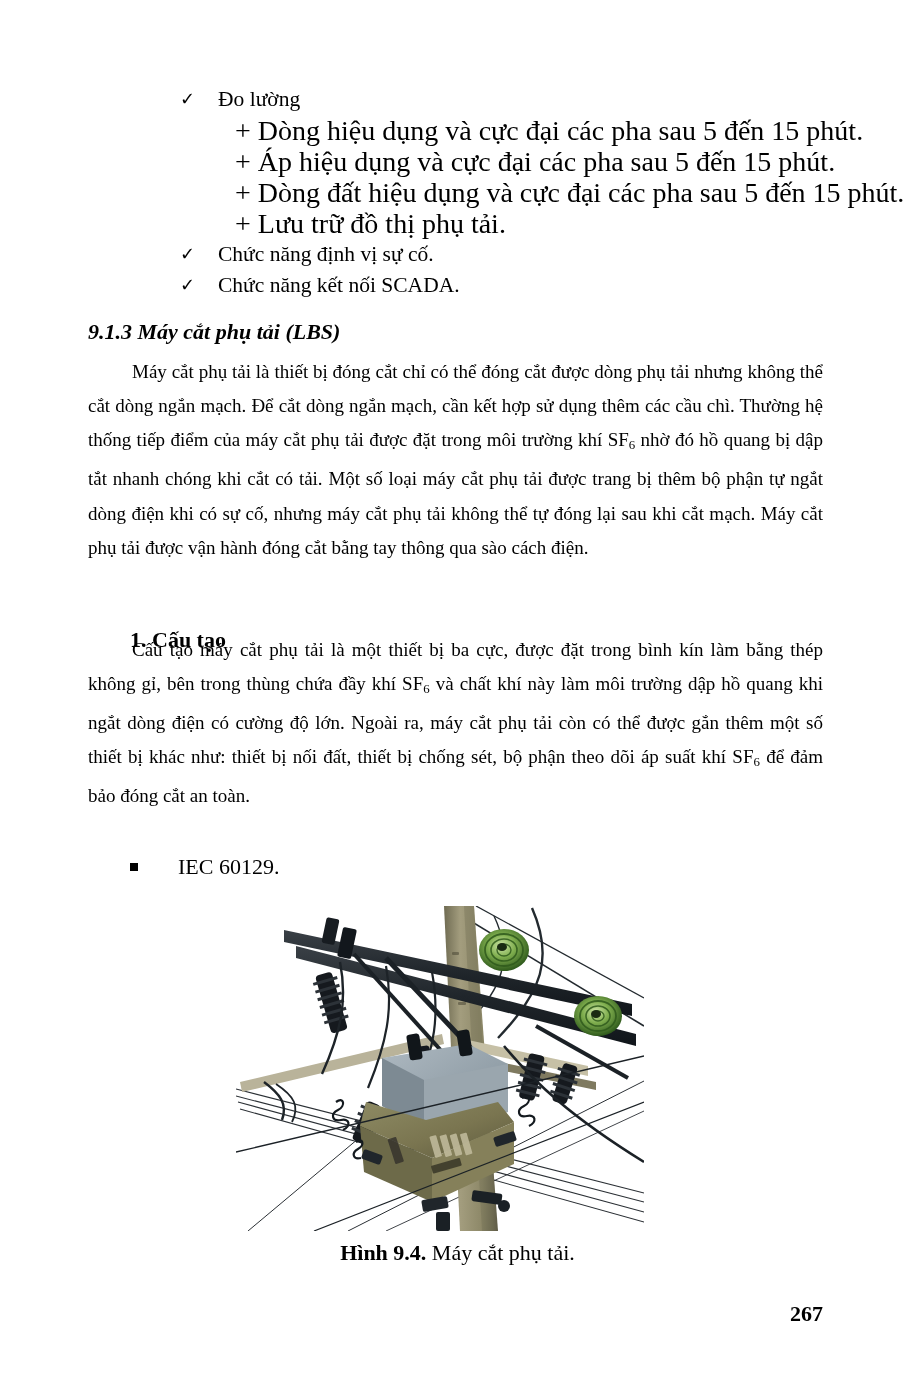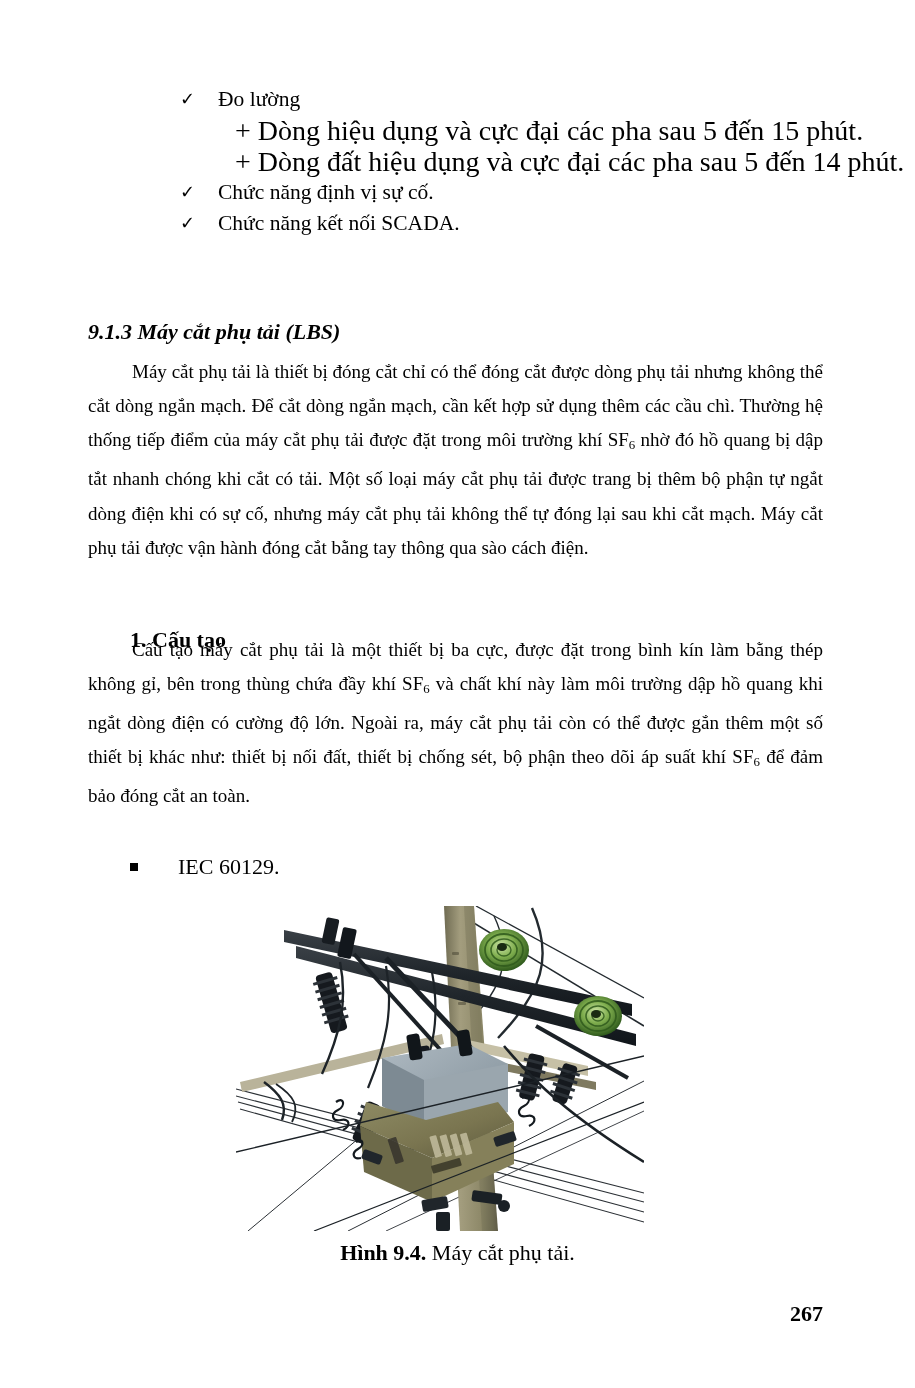--- a/index.html
+++ b/index.html
@@ -161,21 +161,27 @@
 
     <div class="check-item">
       <span class="check-mark">✓</span>
       <span class="check-text">Đo lường</span>
     </div>
 
     <div class="plus-item">
       <span class="plus-sign">+</span><span>Dòng hiệu dụng và cực đại các pha sau 5 đến 15 phút.</span>
     </div>
     <div class="plus-item">
-      <span class="plus-sign">+</span><span>Dòng đất hiệu dụng và cực đại các pha sau 5 đến 14 phút.</span>
+      <span class="plus-sign">+</span><span>Áp hiệu dụng và cực đại các pha sau 5 đến 15 phút.</span>
+    </div>
+    <div class="plus-item">
+      <span class="plus-sign">+</span><span>Dòng đất hiệu dụng và cực đại các pha sau 5 đến 15 phút.</span>
+    </div>
+    <div class="plus-item">
+      <span class="plus-sign">+</span><span>Lưu trữ đồ thị phụ tải.</span>
     </div>
 
     <div class="check-item">
       <span class="check-mark">✓</span>
       <span class="check-text">Chức năng định vị sự cố.</span>
     </div>
     <div class="check-item">
       <span class="check-mark">✓</span>
       <span class="check-text">Chức năng kết nối SCADA.</span>
     </div>

